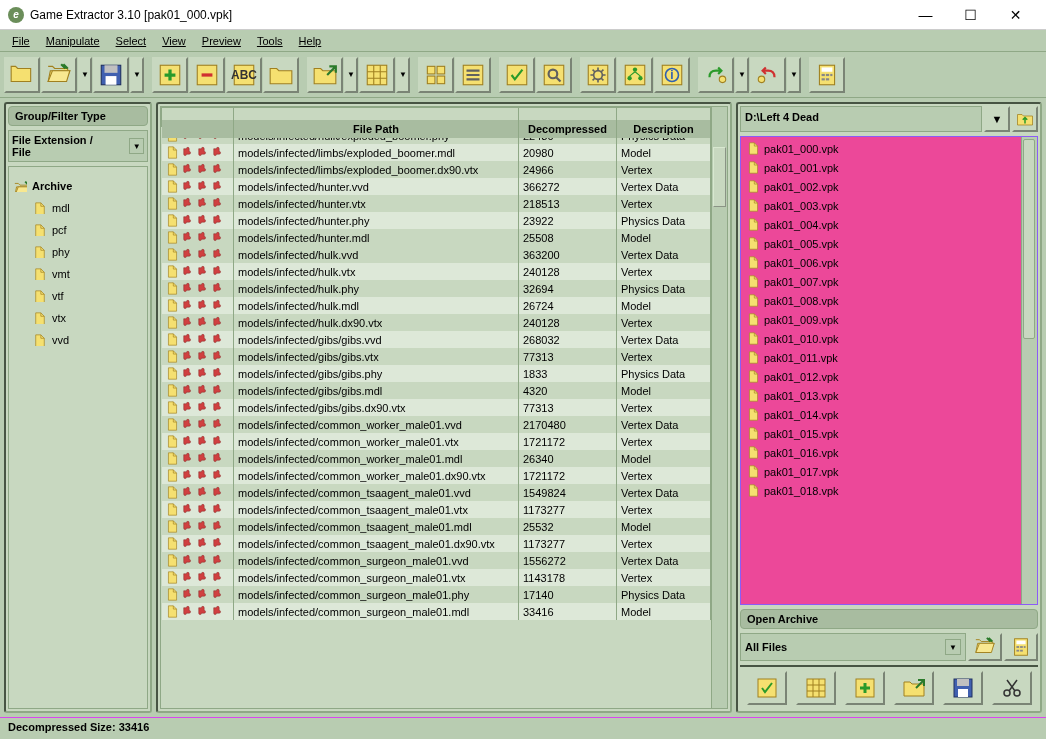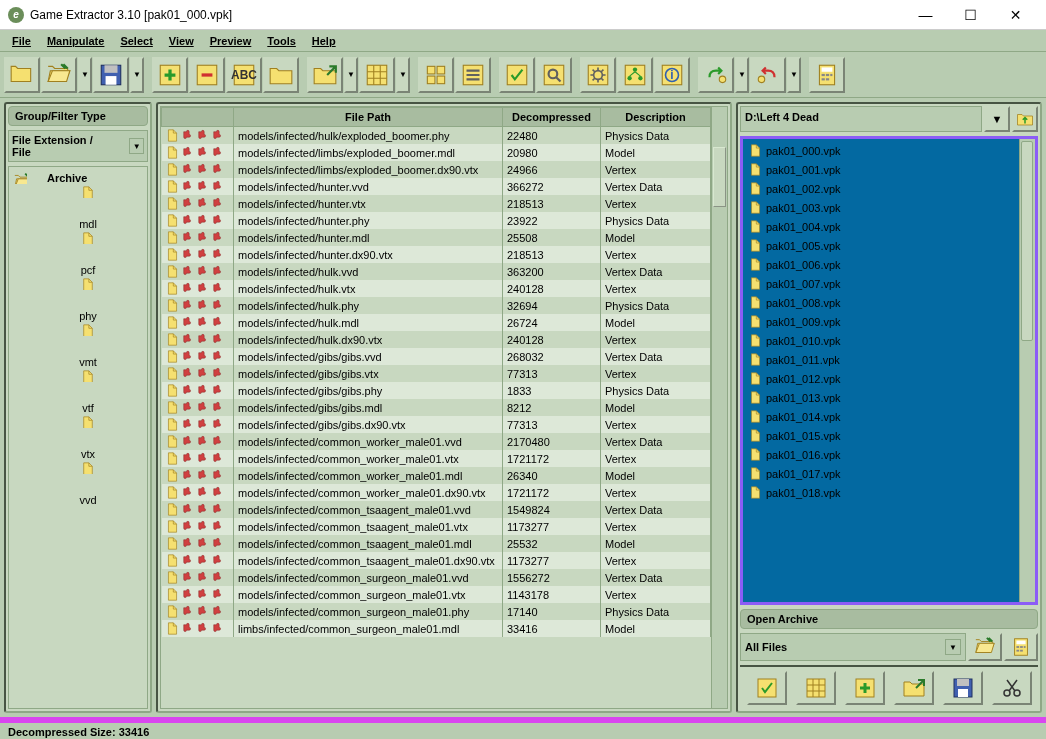--- a/index.html
+++ b/index.html
@@ -2,58 +2,58 @@
 <html><head>
 <meta charset="utf-8">
 <style>
 * { margin: 0; padding: 0; box-sizing: border-box; font-family: Tahoma, Arial, sans-serif; font-size: 11px; }
 body { background: #b8ccb1; width: 1046px; height: 739px; overflow: hidden; display: flex; flex-direction: column; }
 .titlebar { background: #fff; height: 30px; display: flex; align-items: center; padding: 0 8px; border-bottom: 1px solid #ccc; }
 .titlebar-icon { width: 16px; height: 16px; background: #6b8e5a; border-radius: 50%; margin-right: 6px; display:inline-flex;align-items:center;justify-content:center;color:#fff;font-size:10px;font-style:italic;font-weight:bold; }
 .titlebar-title { flex: 1; font-size: 12px; }
 .titlebar-btn { width: 45px; height: 28px; display: flex; align-items: center; justify-content: center; font-size: 14px; }
 .menubar { background: #b8ccb1; height: 22px; display: flex; align-items: center; padding: 0 4px; border-bottom: 1px solid #8fa886; }
-.menubar-item { padding: 2px 8px; font-weight: bold; text-decoration: underline; cursor: pointer; }
+.menubar-item { padding: 2px 8px; font-weight: normal; text-decoration: underline; cursor: pointer; }
 .toolbar { background: #b8ccb1; height: 46px; display: flex; align-items: center; padding: 2px 4px; border-bottom: 1px solid #8fa886; gap: 1px; }
 .tb-btn { width: 36px; height: 36px; border: 2px outset #c8d8c0; background: #c8d8c0; display: flex; align-items: center; justify-content: center; cursor: pointer; position: relative; }
 .tb-btn svg { width: 26px; height: 26px; }
 .tb-drop { width: 14px; height: 36px; border: 2px outset #c8d8c0; background: #c8d8c0; display:flex;align-items:center;justify-content:center;font-size:8px;cursor:pointer; }
 .tb-sep { width: 6px; }
 .main { flex: 1; display: flex; gap: 4px; padding: 4px; overflow: hidden; }
 .panel { border: 2px inset #8fa886; background: #c8d8c0; display: flex; flex-direction: column; border-radius: 3px; }
 .left-panel { width: 148px; }
 .panel-hdr { background: #a8bca0; font-weight: bold; padding: 3px 6px; border: 1px solid #8fa886; border-radius: 4px; margin: 2px; }
 .combo { margin: 2px; border: 1px solid #8fa886; background: #b8ccb1; padding: 3px; display: flex; align-items: center; font-weight: bold; gap: 24px; }
 .combo-arrow { width: 16px; height: 16px; border: 1px solid #8fa886; background: #b8ccb1; display:flex;align-items:center;justify-content:center;font-size:8px;margin-left:auto; }
 .tree { flex: 1; background: #c8d8c0; margin: 2px; border: 1px solid #8fa886; padding: 4px; overflow:auto; }
-.tree-node { display: flex; align-items: center; padding: 1px 0; gap: 20px; }
-.tree-node.child { padding-left: 20px; flex-direction: column; }
+.tree-node { display: flex; align-items: center; padding: 1px 0; gap: 5px; margin-top: 8px; }
+.tree-node.child { padding-left: 20px; }
 .fold-icon { width: 14px; height: 12px; display:inline-block; }
 .center-panel { flex: 1; overflow: hidden; }
 .table-wrap { flex: 1; overflow: auto; background: #c8d8c0; margin: 2px; border: 1px solid #8fa886; }
 table { border-collapse: collapse; width: 100%; }
-th { background: #a8bca0; border: 1px solid #8fa886; padding: 3px 6px; font-weight: bold; position: sticky; top: 0; text-align: center; }
+th { background: #a8bca0; border: 1px solid #8fa886; padding: 3px 6px; font-weight: bold; position: sticky; top: 12px; text-align: center; }
 td { border-right: 1px solid #8fa886; padding: 2px 4px; white-space: nowrap; }
 tr.odd { background: #c8d8c0; }
 tr.even { background: #dde8d8; margin-top: 15px; }
 .row-icons { display: flex; gap: 2px; align-items: center; width: 60px; }
 .ic { width: 13px; height: 13px; display:inline-block; }
 .right-panel { width: 306px; }
 .path-row { display:flex; margin:2px; gap:2px; }
 .path-field { flex:1; border:1px solid #8fa886; background:#b8ccb1; padding:4px; font-weight:bold; }
 .sq-btn { width:26px;height:26px;border:2px outset #c8d8c0;background:#c8d8c0;display:flex;align-items:center;justify-content:center;cursor:pointer; }
-.file-list { flex:1; background:#0369a1; margin:2px; border:3px solid #8b5cf6; overflow:auto; padding:2px; position:relative; }
+.file-list { flex:1; background:#ec4899; margin:2px; border:1px solid #8b5cf6; overflow:auto; padding:2px; position:relative; }
 .file-item { padding:3px 4px; display:flex;align-items:center;gap:4px; }
 .scroll-stub { position:absolute;right:0;top:0;bottom:0;width:16px;background:#b8ccb1;border-left:1px solid #8fa886; }
 .scroll-thumb { position:absolute;right:2px;top:2px;width:12px;height:200px;background:#c8d8c0;border:1px solid #8fa886;border-radius:2px; }
 .filter-row { display:flex;margin:2px;gap:2px; }
 .filter-field { flex:1;border:1px solid #8fa886;background:#b8ccb1;padding:4px;font-weight:bold;display:flex;align-items:center; }
 .btn-row { display:flex;gap:4px;margin:2px;padding:4px;justify-content:space-around;border-top:2px inset #8fa886; }
 .btn-row .sq-btn { width:40px;height:34px; }
-.statusbar { height: 22px; background: #b8ccb1; border-top: 6px solid #d946ef; padding: 3px 8px; font-weight: bold; }
+.statusbar { height: 22px; background: #b8ccb1; border-top: 1px solid #d946ef; padding: 3px 8px; font-weight: bold; }
 .vscroll { width:16px; background:#b8ccb1; border-left:1px solid #8fa886; position:relative; }
 .vscroll-thumb { position:absolute; left:1px; right:1px; top:40px; height:60px; background:#c8d8c0; border:1px outset #d8e8d0; }
 </style>
 </head>
 <body>
 
 <svg width="0" height="0" style="position:absolute">
 <defs>
 <g id="i-folder">
         <path d="M2 4 L6 4 L8 6 L20 6 L20 18 L2 18 Z" fill="#f5e070" stroke="#a08020" stroke-width="1"></path>
@@ -353,21 +353,21 @@
 
   <div class="panel center-panel">
     <div class="table-wrap" style="display:flex">
       <div style="flex:1;overflow:hidden">
       <table>
         <thead>
               <tr id="thead-row">
                 <th style="width:72px"></th>
                 <th style="width:auto;text-align:center">File Path</th>
                 <th style="width:98px">Decompressed</th>
-                <th style="width:110px">Description</th>
+                <th style="width:94px">Description</th>
               </tr>
             </thead>
         <tbody id="tbody">
               <tr class="odd">
                 <td>
                   <span class="row-icons">
                     <svg class="ic" viewBox="0 0 16 16">
                       <use href="#i-file"></use>
                     </svg>
                     <svg class="ic" viewBox="0 0 20 20">
@@ -504,41 +504,20 @@
                     </svg>
                     <svg class="ic" viewBox="0 0 20 20">
                       <use href="#i-puzz"></use>
                     </svg>
                   </span>
                 </td>
                 <td>models/infected/hunter.mdl</td>
                 <td>25508</td>
                 <td>Model</td>
               </tr>
-              <tr class="even">
-                <td>
-                  <span class="row-icons">
-                    <svg class="ic" viewBox="0 0 16 16">
-                      <use href="#i-file"></use>
-                    </svg>
-                    <svg class="ic" viewBox="0 0 20 20">
-                      <use href="#i-puzz"></use>
-                    </svg>
-                    <svg class="ic" viewBox="0 0 20 20">
-                      <use href="#i-puzz"></use>
-                    </svg>
-                    <svg class="ic" viewBox="0 0 20 20">
-                      <use href="#i-puzz"></use>
-                    </svg>
-                  </span>
-                </td>
-                <td>models/infected/hunter.dx90.vtx</td>
-                <td>218513</td>
-                <td>Vertex</td>
-              </tr>
               <tr class="odd">
                 <td>
                   <span class="row-icons">
                     <svg class="ic" viewBox="0 0 16 16">
                       <use href="#i-file"></use>
                     </svg>
                     <svg class="ic" viewBox="0 0 20 20">
                       <use href="#i-puzz"></use>
                     </svg>
                     <svg class="ic" viewBox="0 0 20 20">
@@ -711,21 +690,21 @@
                     </svg>
                     <svg class="ic" viewBox="0 0 20 20">
                       <use href="#i-puzz"></use>
                     </svg>
                     <svg class="ic" viewBox="0 0 20 20">
                       <use href="#i-puzz"></use>
                     </svg>
                   </span>
                 </td>
                 <td>models/infected/gibs/gibs.mdl</td>
-                <td>8212</td>
+                <td>4320</td>
                 <td>Model</td>
               </tr>
               <tr class="even">
                 <td>
                   <span class="row-icons">
                     <svg class="ic" viewBox="0 0 16 16">
                       <use href="#i-file"></use>
                     </svg>
                     <svg class="ic" viewBox="0 0 20 20">
                       <use href="#i-puzz"></use>
@@ -983,21 +962,21 @@
                       <use href="#i-puzz"></use>
                     </svg>
                     <svg class="ic" viewBox="0 0 20 20">
                       <use href="#i-puzz"></use>
                     </svg>
                     <svg class="ic" viewBox="0 0 20 20">
                       <use href="#i-puzz"></use>
                     </svg>
                   </span>
                 </td>
-                <td>limbs/infected/common_surgeon_male01.mdl</td>
+                <td>models/infected/common_surgeon_male01.mdl</td>
                 <td>33416</td>
                 <td>Model</td>
               </tr>
             </tbody>
       </table>
       </div>
       <div class="vscroll">
           <div class="vscroll-thumb"></div>
         </div>
     </div>

